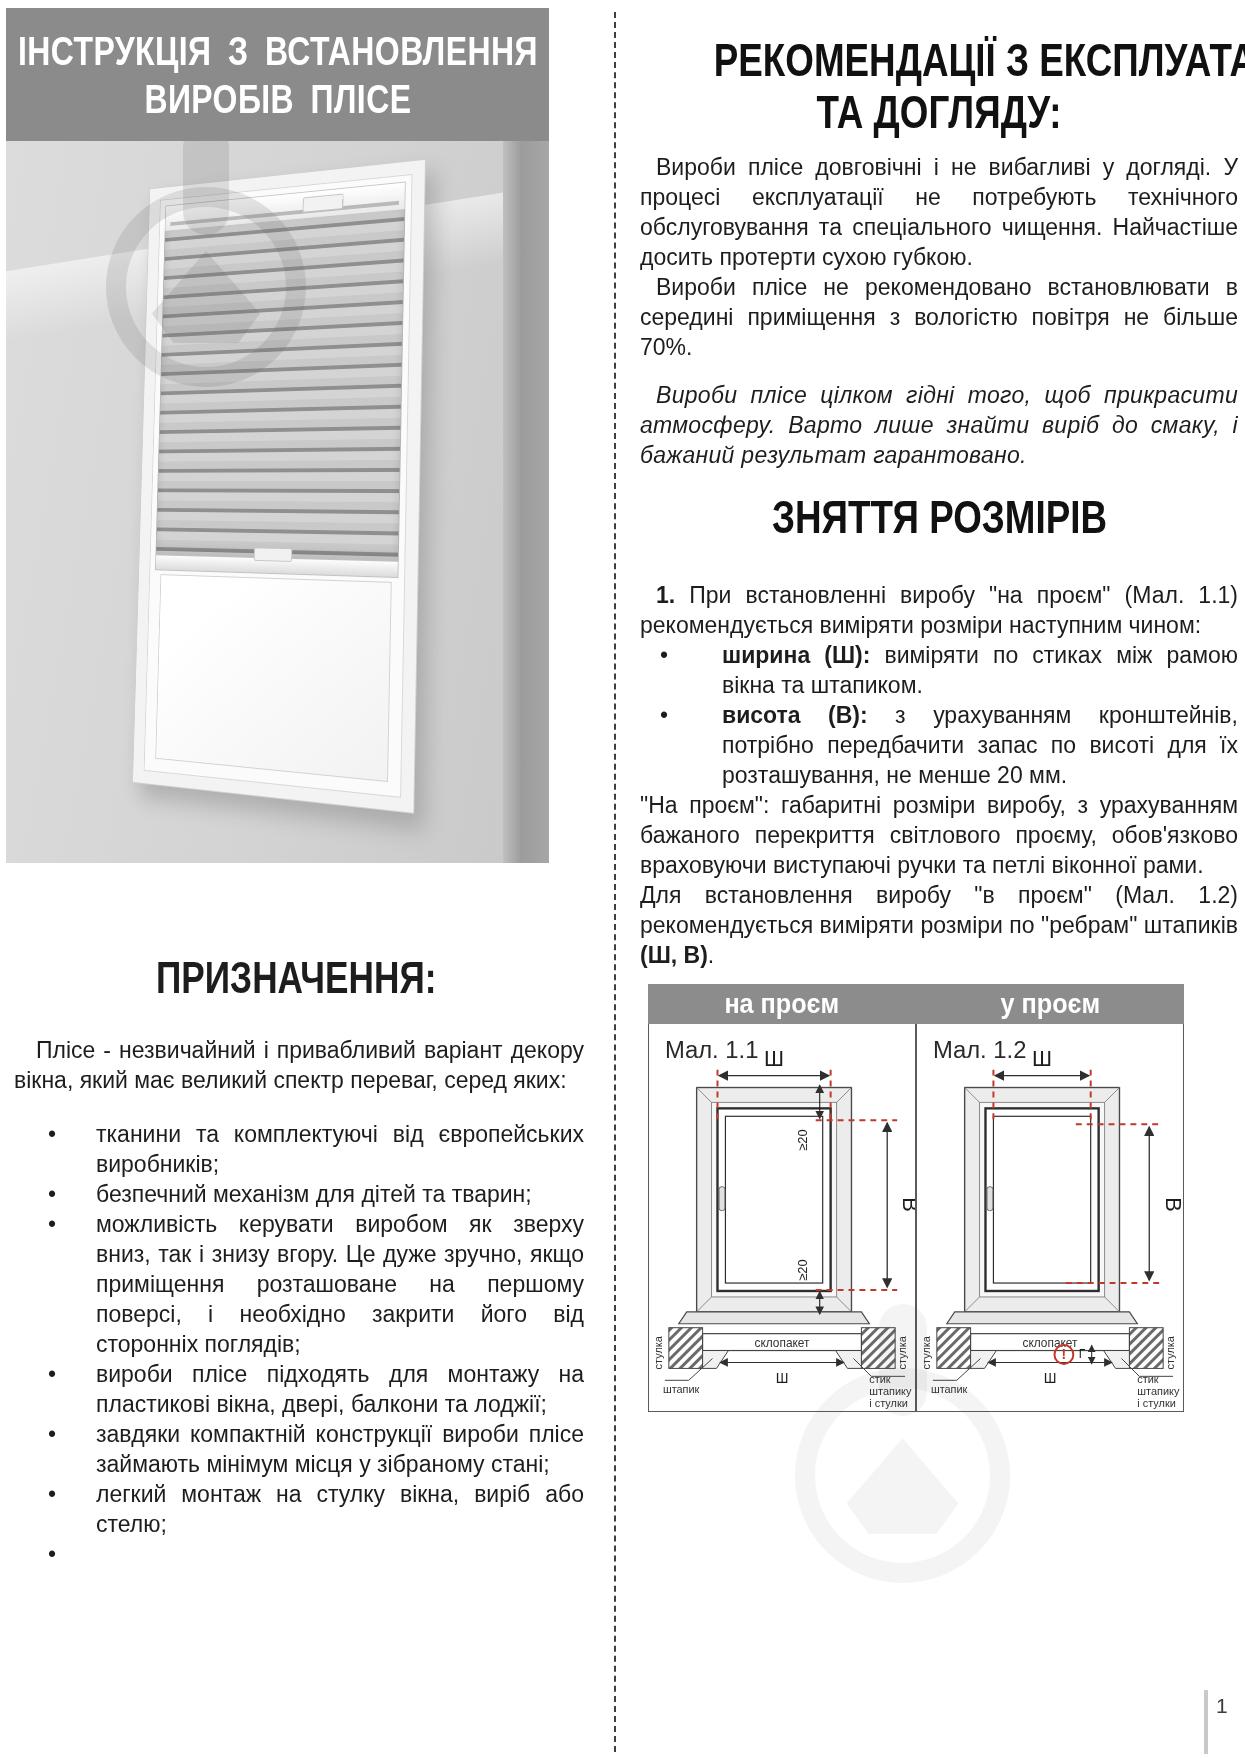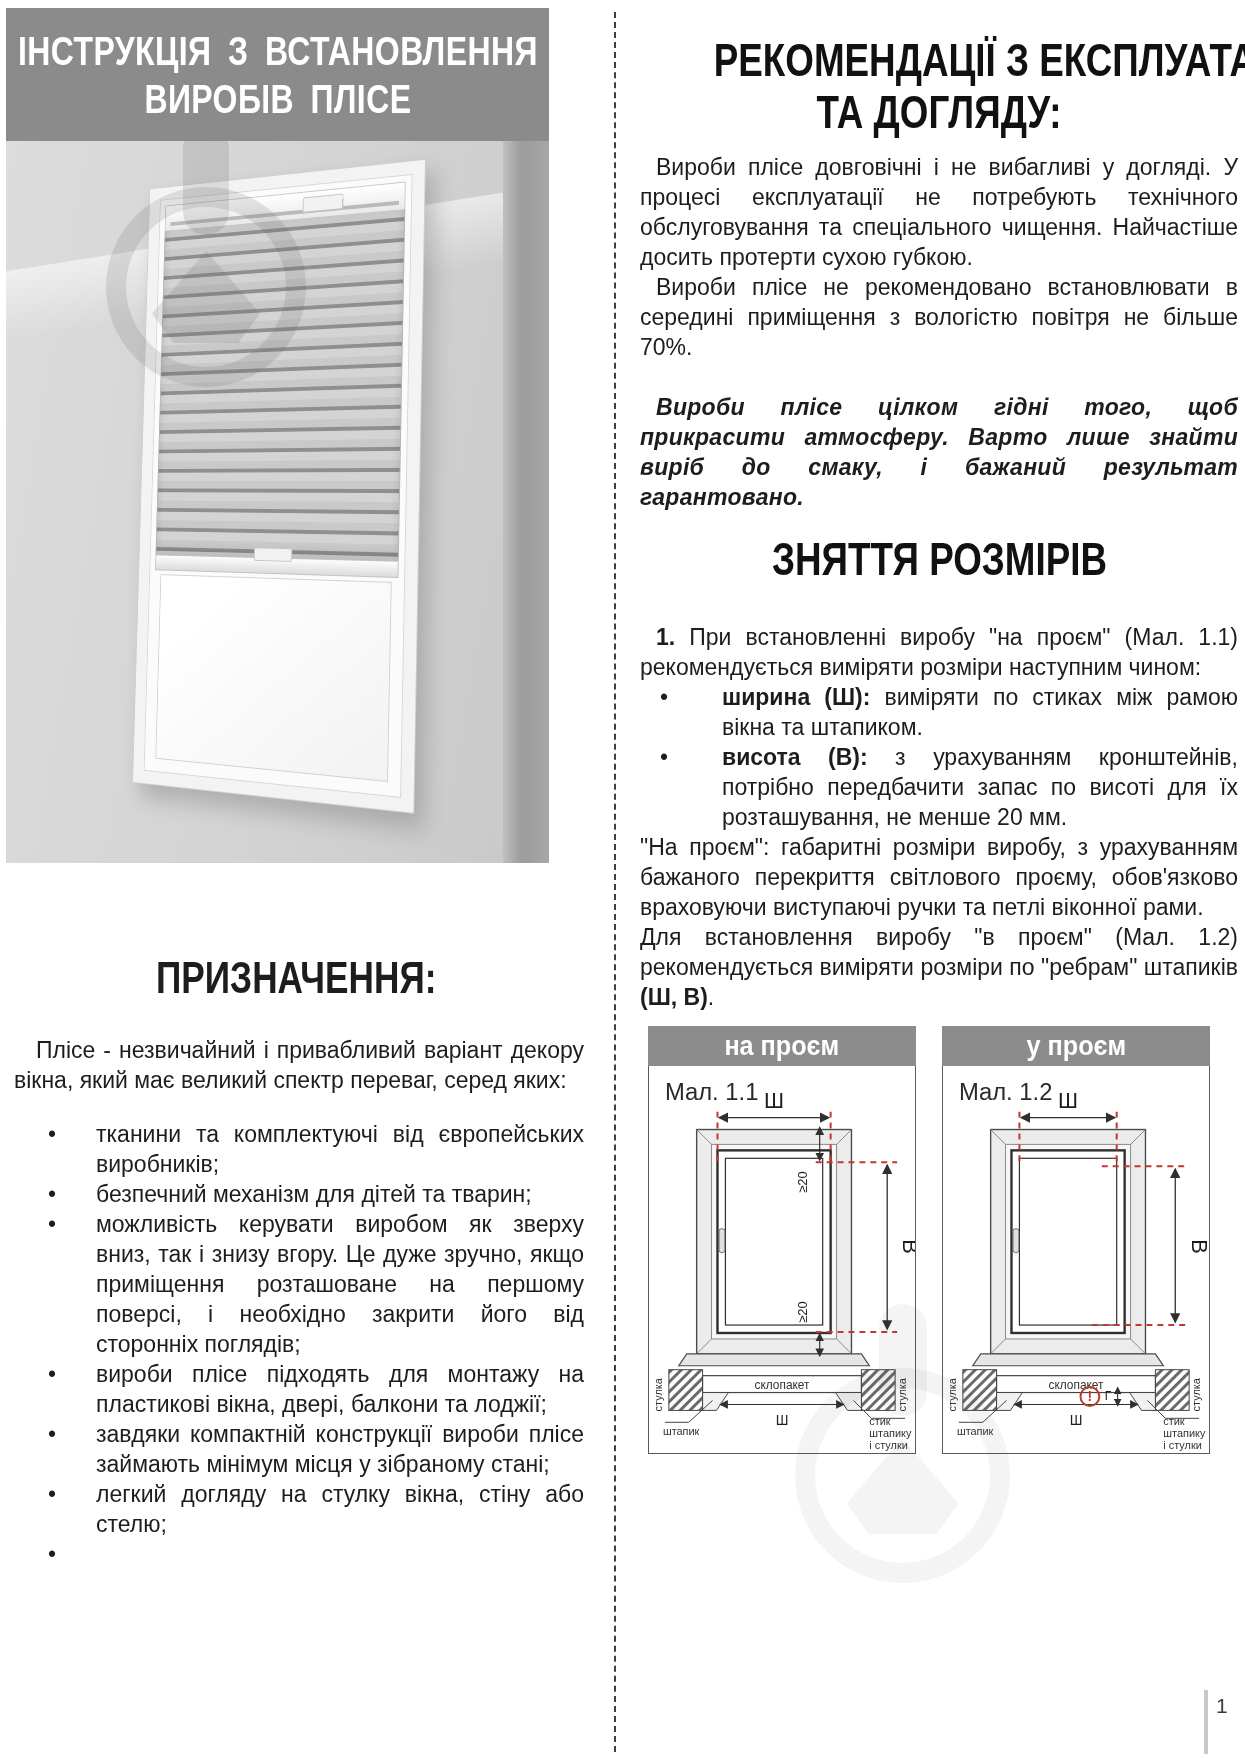--- a/index.html
+++ b/index.html
@@ -55,28 +55,28 @@
   .pli{display:flex;}
   .pli .dot{flex:0 0 90px;box-sizing:border-box;padding-left:42px;}
   .pli .t{flex:1;padding-right:2px;}
   
   .divider{position:absolute;left:614px;top:12px;height:1740px;width:0;border-left:2px dashed #3f3f3f;}
   
   .rcol{position:absolute;left:640px;top:0;width:598px;padding-top:34px;}
   .h1{text-align:center;font-size:46px;line-height:52px;color:#111;}
   .h2{text-align:center;font-size:46px;line-height:50px;margin-top:22px;color:#111;}
   .rcol .p1{margin-top:14px;}
-  .rcol .p3{margin-top:30px;font-weight:bold;}
+  .rcol .p3{margin-top:18px;}
   .m-intro{margin-top:38px;}
   .mlist{margin-top:0;}
   .mli{display:flex;}
   .mli .dot{flex:0 0 62px;box-sizing:border-box;padding-left:20px;}
   .mli .t{flex:1;margin-left:20px;}
   
-  .diagrams{display:flex;gap:26px;margin-left:8px;margin-top:14px;}
+  .diagrams{display:flex;margin-left:8px;margin-top:14px;}
   .dpanel{width:268px;background:#fff;}
   .dpanel-h{height:40px;background:#8c8c8c;color:#fff;display:flex;align-items:center;justify-content:center;
             font-size:28px;}
   .dpanel-b{border:1px solid #5a5a5a;border-top:none;}
   .dpanel svg{display:block;width:100%;height:auto;font-family:"Liberation Sans",sans-serif;}
   .att{margin-top:26px;}
   .ubold{display:inline-block;transform:scaleX(0.82);transform-origin:left center;font-weight:700;letter-spacing:0;}
   
   .pagebar{position:absolute;left:1204px;top:1690px;width:4px;height:64px;background:#c9c9c9;}
   .pagenum{position:absolute;left:1216px;top:1694px;font-size:21px;color:#3c3c3c;}
@@ -134,21 +134,21 @@
       <div class="pli">
         <span class="dot">•</span>
         <span class="t">вироби плісе підходять для монтажу на пластикові вікна, двері, балкони та лоджії;</span>
         </div>
       <div class="pli">
         <span class="dot">•</span>
         <span class="t">завдяки компактній конструкції вироби плісе займають мінімум місця у зібраному стані;</span>
         </div>
       <div class="pli">
         <span class="dot">•</span>
-        <span class="t">легкий догляду на стулку вікна, стіну або стелю;</span>
+        <span class="t">легкий монтаж на стулку вікна, виріб або стелю;</span>
         </div>
       <div class="pli">
         <span class="dot">•</span>
         </div>
     </div>
   </div>
 
   <div class="divider"></div>
 
   <div class="rcol">

